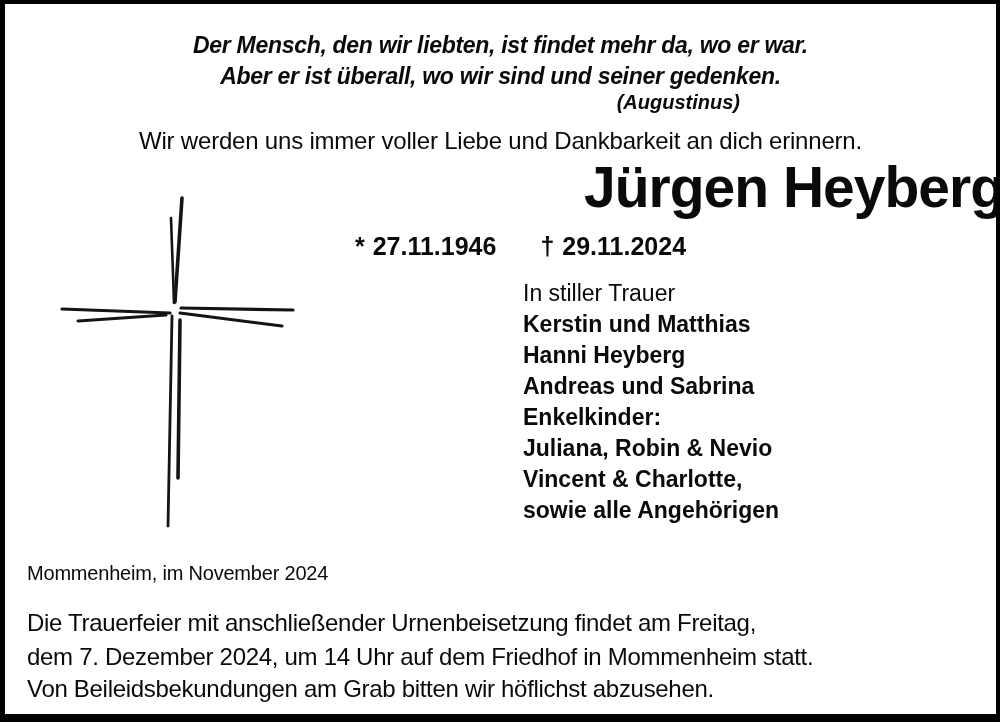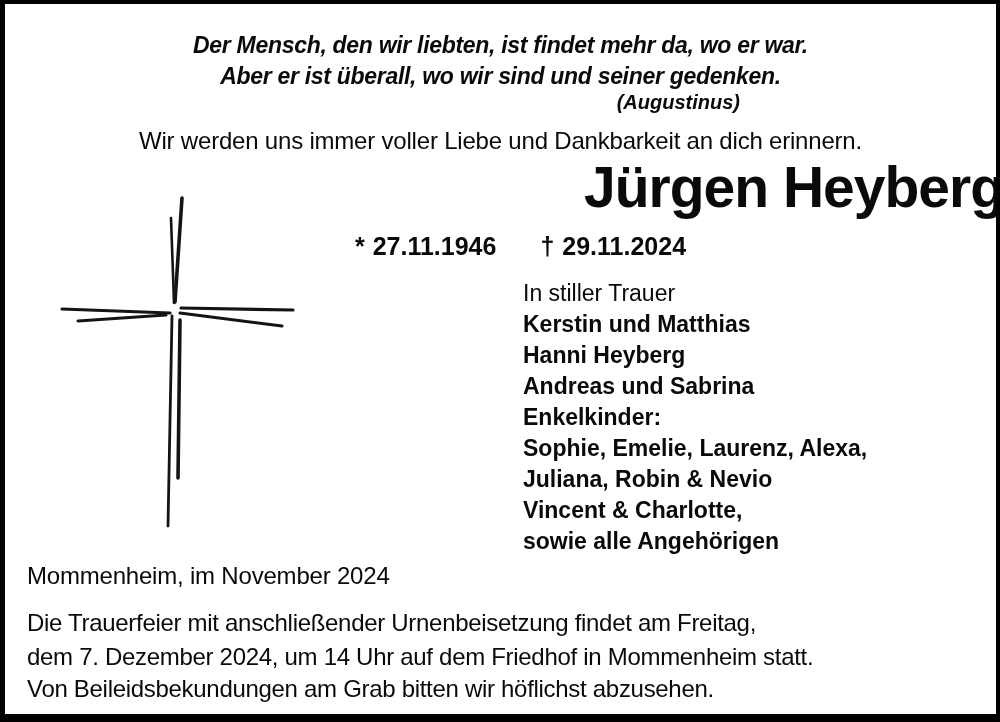--- a/index.html
+++ b/index.html
@@ -91,21 +91,21 @@
     top: 274px;
     font-size: 23px;
     line-height: 31px;
   }
   .mourners .lead { font-weight: normal; }
   .mourners .name-line { font-weight: bold; }
   .place-date {
     position: absolute;
     left: 22px;
     top: 558px;
-    font-size: 24px;
+    font-size: 20px;
     letter-spacing: -0.2px;
     text-align: right;
   }
   .funeral-info {
     position: absolute;
     left: 22px;
     top: 602px;
     font-size: 24px;
     line-height: 34px;
     letter-spacing: -0.3px;
@@ -153,21 +153,20 @@
     <path d="M130 130 L128 288" stroke="#141414" stroke-width="3.6" stroke-linecap="round"></path>
     <path d="M122 126 L118 336" stroke="#141414" stroke-width="2.8" stroke-linecap="round"></path>
   </svg>
 
   <div class="mourners">
     <div class="lead">In stiller Trauer</div>
     <div class="name-line">Kerstin und Matthias</div>
     <div class="name-line">Hanni Heyberg</div>
     <div class="name-line">Andreas und Sabrina</div>
     <div class="name-line">Enkelkinder:</div>
-    <div class="name-line">Sophie, Emelie, Laurenz, Alexa,</div>
     <div class="name-line">Juliana, Robin &amp; Nevio</div>
     <div class="name-line">Vincent &amp; Charlotte,</div>
     <div class="name-line">sowie alle Angehörigen</div>
   </div>
 
   <div class="place-date">Mommenheim, im November 2024</div>
 
   <div class="funeral-info">
     <div>Die Trauerfeier mit anschließender Urnenbeisetzung findet am Freitag,</div>
     <div>dem 7. Dezember 2024, um 14 Uhr auf dem Friedhof in Mommenheim statt.</div>

